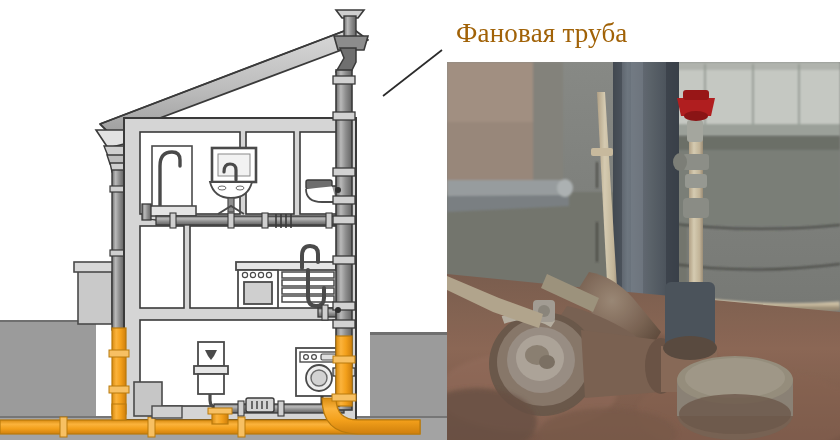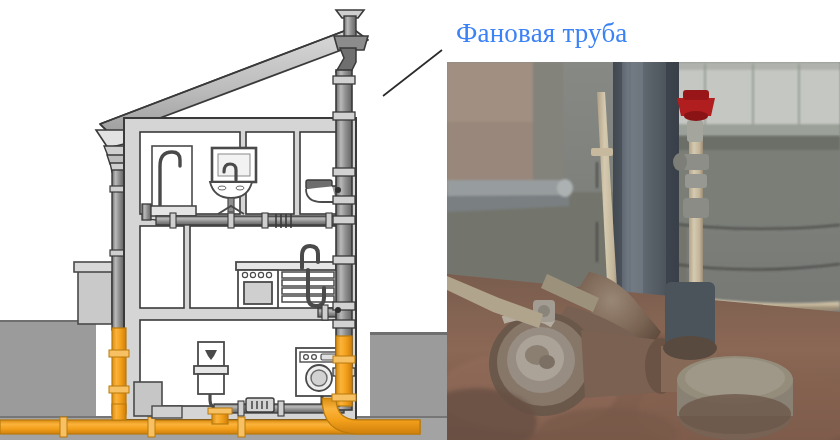--- a/index.html
+++ b/index.html
@@ -2,21 +2,21 @@
 <html><head>
 <meta charset="utf-8">
 <style>
   html,body{margin:0;padding:0;background:#ffffff;}
   body{font-family:"Liberation Serif", serif;}
   #root{position:relative;width:840px;height:440px;overflow:hidden;background:#ffffff;}
   .layer{position:absolute;top:0;left:0;width:840px;height:440px;}
   #annotation-label{
     position:absolute;left:456px;top:18px;
     font-family:"Liberation Serif", serif;
-    font-size:27px;line-height:30px;color:#3b82f6;
+    font-size:27px;line-height:30px;color:#a16207;
     white-space:nowrap;letter-spacing:0.2px;
   }
   #photo-frame{
     position:absolute;left:447px;top:62px;width:393px;height:378px;overflow:hidden;
   }
 </style>
 </head>
 <body>
 
 <div id="root">

